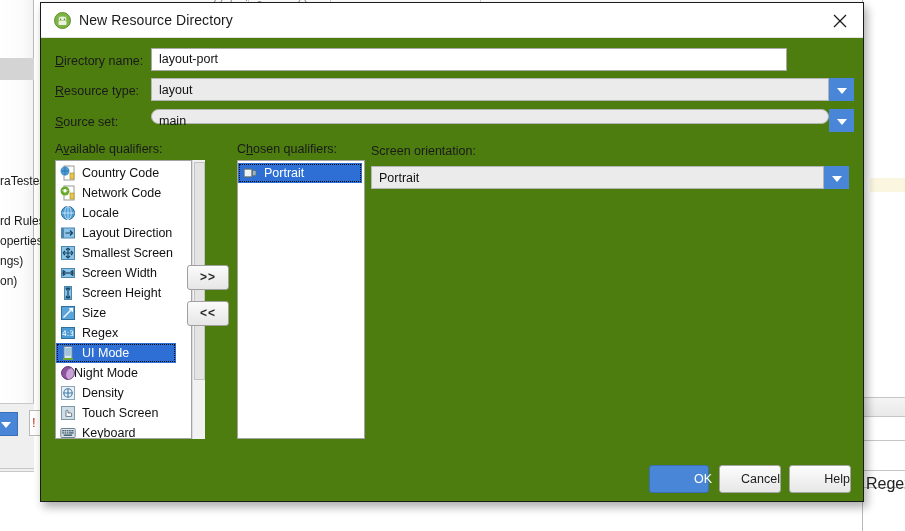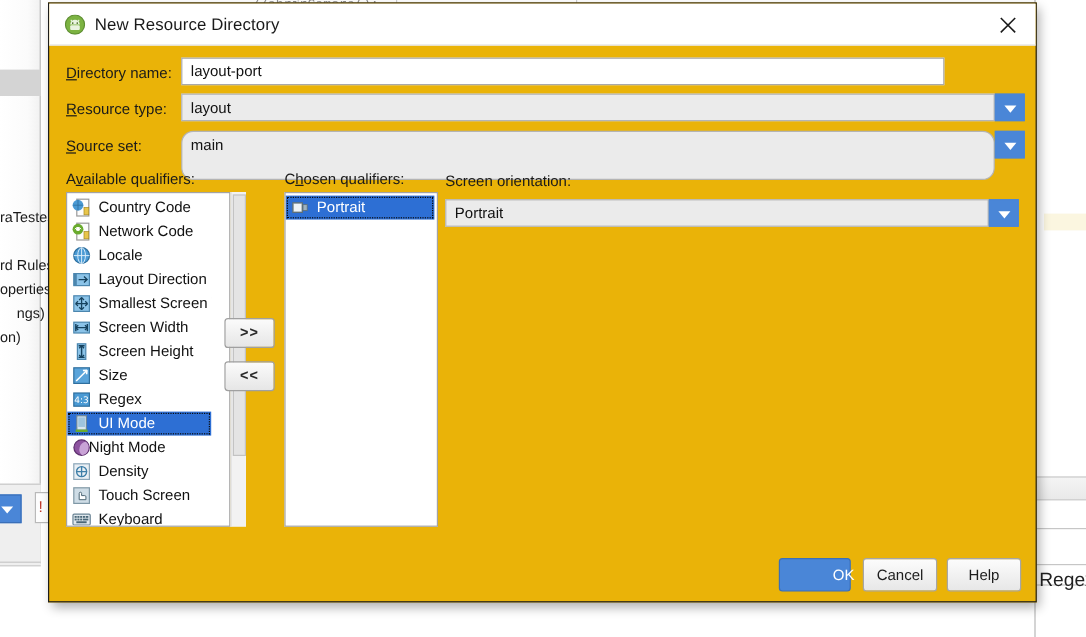--- a/index.html
+++ b/index.html
@@ -80,21 +80,21 @@
 
   
   .dlg-shadow {
     position: absolute; left: 40px; top: 2px; width: 824px; height: 500px;
     box-shadow: 3px 5px 9px rgba(0,0,0,0.33);
     background: transparent;
   }
   .dialog {
     position: absolute; left: 40px; top: 2px;
     width: 824px; height: 500px;
-    background: #eab308;
+    background: #4d7c0f;
     border: 1px solid #1c1c1c;
   }
   .titlebar {
     position: absolute; left: 0; top: 0; right: 0; height: 35px;
     background: #ffffff;
     border-bottom: 1px solid #e2e2e2;
   }
   .title-icon {
     position: absolute; left: 13px; top: 9px; width: 17px; height: 17px;
   }
@@ -173,41 +173,41 @@
   .btn {
     position: absolute; height: 28px;
     border-radius: 3px; font-size: 12.5px;
     line-height: 26px; text-align: center; cursor: default;
   }
   .btn.default {
     background: #4a86d7; border: 1px solid #3a6fb8; color: #ffffff; padding-left: 44px;
   }
   .btn.normal {
     background: linear-gradient(to bottom,#fcfcfc,#e7e7e7);
-    border: 1px solid #a6a6a6; color: #1d1d1d;
+    border: 1px solid #a6a6a6; color: #1d1d1d; text-align: right;
   }
 </style>
 </head>
 <body>
 
 <div id="root">
 
   <div class="bg-editor">
     <div class="bg-vline" style="left:248px;"></div>
     <div class="bg-vline" style="left:330px;"></div>
     <div class="bg-vline" style="left:480px;"></div>
     <div class="bg-code-top">//abrirCamera();</div>
 
     <div class="bg-left-panel"></div>
     <div class="bg-left-sel"></div>
 
     <div class="bg-tree-text" style="top:174px;">raTestes</div>
     <div class="bg-tree-text" style="top:214px;">rd Rules</div>
     <div class="bg-tree-text" style="top:234px;">operties</div>
-    <div class="bg-tree-text" style="top:254px;padding-left:14px;">ngs)</div>
+    <div class="bg-tree-text" style="top:254px;">ngs)</div>
     <div class="bg-tree-text" style="top:274px;">on)</div>
 
     <div class="bg-left-toolbar"></div>
     <div class="bg-combo-stub"></div>
     <div class="bg-redbox">
       <span>!</span>
     </div>
     <div class="bg-hr" style="left:0; top:468px; width:34px;"></div>
     <div class="bg-hr" style="left:0; top:471px; width:34px;"></div>
 
@@ -254,21 +254,21 @@
 
     <div class="lbl" style="left:14px; top:81px;">
       <u>R</u>esource type:
     </div>
     <div class="readonly-field" style="left:110px; top:75px; width:678px; height:23px;">layout</div>
     <div class="combo-arrow" style="left:788px; top:75px;"></div>
 
     <div class="lbl" style="left:14px; top:112px;text-align:center;">
       <u>S</u>ource set:
     </div>
-    <div class="readonly-field" style="left:110px; top:106px; width:678px; height:41px;border-radius:10px;">main</div>
+    <div class="readonly-field" style="left:110px; top:106px; width:678px; height:15px;border-radius:10px;">main</div>
     <div class="combo-arrow" style="left:788px; top:106px;"></div>
 
     <div class="lbl" style="left:14px; top:139px;">
       A<u>v</u>ailable qualifiers:
     </div>
     <div class="listbox" style="left:14px; top:157px; width:137px; height:279px;">
       <div id="avail-items" style="position:absolute; left:0; top:2px; width:120px;">
           <div class="li" style="width: 120px;"><span class="ico"><svg width="16" height="16" viewBox="0 0 16 16">
                 <rect x="4" y="1" width="10" height="14" fill="#fdfdfd" stroke="#9a9a9a"></rect>
                 <circle cx="5" cy="6" r="4.5" fill="#4a9ad4"></circle>

